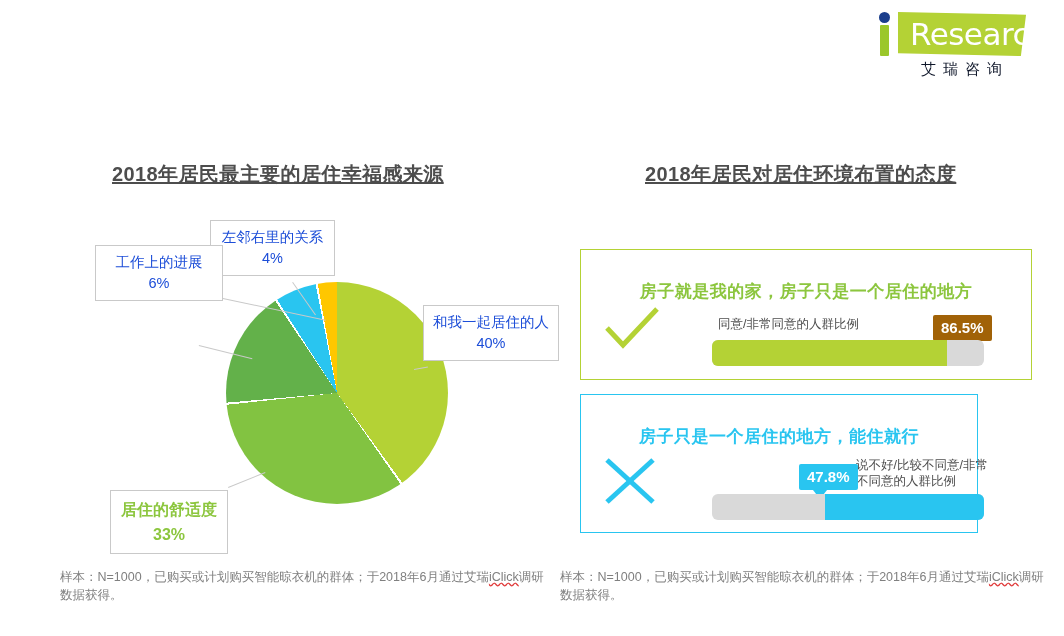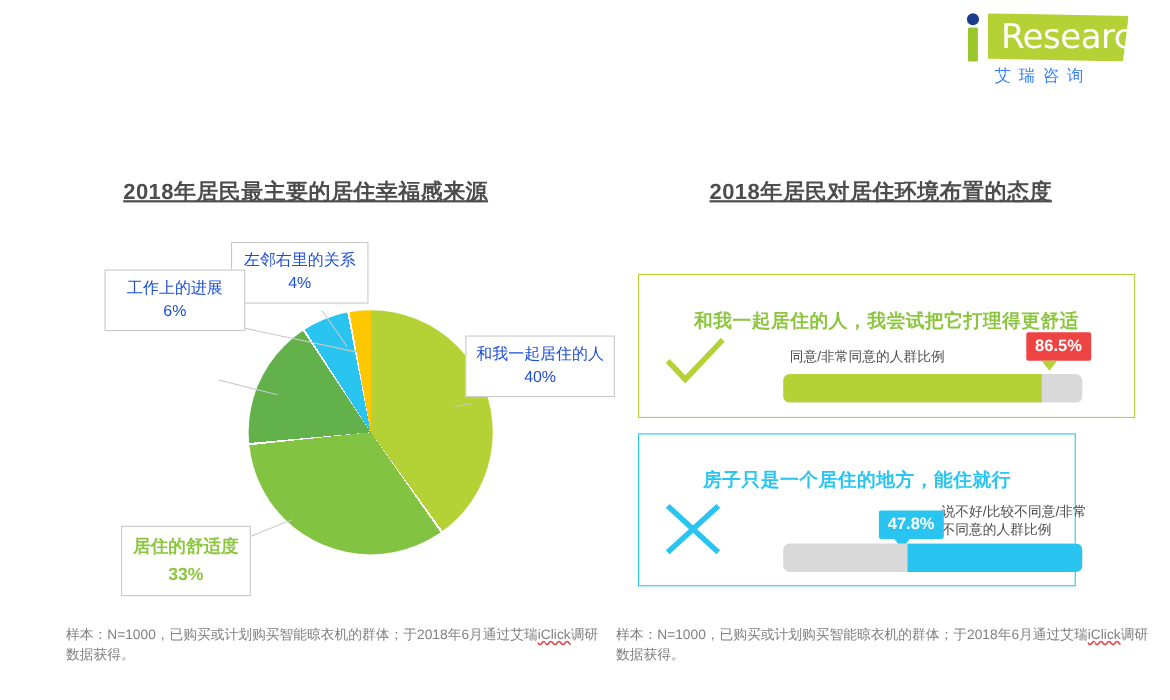--- a/index.html
+++ b/index.html
@@ -28,21 +28,21 @@
     border-radius:50%;background:#1B3E8C;
   }
   .logo-word{
     position:absolute;left:36px;top:6px;
     font-size:31px;line-height:40px;color:#ffffff;
     font-weight:400;letter-spacing:-0.5px;
     font-family:"DejaVu Sans",sans-serif;
   }
   .logo-cn{
     position:absolute;left:30px;top:52px;width:122px;
-    text-align:left;color:#3b82f6;font-size:15px;letter-spacing:7px;
+    text-align:center;color:#0f172a;font-size:15px;letter-spacing:7px;
   }
 
   
   .panel-title{
     position:absolute;font-size:20px;font-weight:bold;color:#4d4d4d;
     letter-spacing:0.4px;white-space:nowrap;text-decoration:underline;
   }
   #title-left{left:112px;top:161px;}
   #title-right{left:645px;top:161px;}
 
@@ -69,21 +69,21 @@
     text-align:center;color:#1d4ed8;font-size:14.5px;line-height:21px;
     padding:6px 9px;box-sizing:border-box;white-space:nowrap;
   }
   .cal .pct{display:block;}
   .cal.hl{border-color:#c9c9c9;color:#8CC63E;font-weight:bold;font-size:16px;line-height:25px;}
 
   #cal-neighbor{left:170px;top:10px;width:125px;}
   #cal-work{left:55px;top:35px;width:128px;}
   #cal-living{left:25px;top:95px;width:134px;}
   #cal-together{left:383px;top:95px;width:136px;text-align:center;}
-  #cal-comfort{left:70px;top:268px;width:118px;}
+  #cal-comfort{left:70px;top:280px;width:118px;}
 
   .leader{position:absolute;border-top:1px solid #c9c9c9;transform-origin:0 0;}
   #ld-neighbor{left:253px;top:72px;width:40px;transform:rotate(55deg);}
   #ld-work{left:183px;top:88px;width:105px;transform:rotate(12deg);}
   #ld-living{left:159px;top:135px;width:55px;transform:rotate(14deg);}
   #ld-together{left:374px;top:159px;width:14px;transform:rotate(-10deg);}
   #ld-comfort{left:188px;top:277px;width:40px;transform:rotate(-22deg);}
 
   
   .card{position:absolute;box-sizing:border-box;background:#ffffff;}
@@ -117,21 +117,21 @@
   #cap-disagree{left:275px;top:62px;width:135px;}
 
   .callout{
     position:absolute;color:#ffffff;font-weight:bold;font-size:15px;
     padding:4px 8px 5px 8px;border-radius:2px;white-space:nowrap;
   }
   .callout:after{
     content:"";position:absolute;top:100%;width:0;height:0;
     border-left:7px solid transparent;border-right:7px solid transparent;
   }
-  #callout-agree{left:352px;top:52px;background:#ef4444;}
+  #callout-agree{left:352px;top:65px;background:#a16207;}
   #callout-agree:after{left:14px;border-top:9px solid #B4D235;}
   #callout-disagree{left:218px;top:69px;background:#29C5F0;}
   #callout-disagree:after{left:14px;border-top:9px solid #29C5F0;}
 
   
   .footnote{
     position:absolute;font-size:12.5px;color:#808080;line-height:18px;width:492px;
   }
   #footnote-left{left:60px;top:568px;}
   #footnote-right{left:560px;top:568px;}
@@ -182,21 +182,21 @@
     <span class="pct">40%</span>
   </div>
 
   <div class="cal hl" id="cal-comfort">
     <span>居住的舒适度</span>
     <span class="pct">33%</span>
   </div>
 </div>
 
 <div class="card" id="card-agree">
-  <div class="card-head">和我一起居住的人，我尝试把它打理得更舒适</div>
+  <div class="card-head">房子就是我的家，房子只是一个居住的地方</div>
 
   <svg class="mark" id="check-icon" viewBox="0 0 56 45">
     <polyline points="3,22 19,39 53,3" fill="none" stroke="#B4D235" stroke-width="5"></polyline>
   </svg>
 
   <div class="bar-caption" id="cap-agree">同意/非常同意的人群比例</div>
 
   <div class="callout" id="callout-agree">86.5%</div>
 
   <div class="bar-track" id="bar-agree" style="background: rgb(217, 217, 217);">

